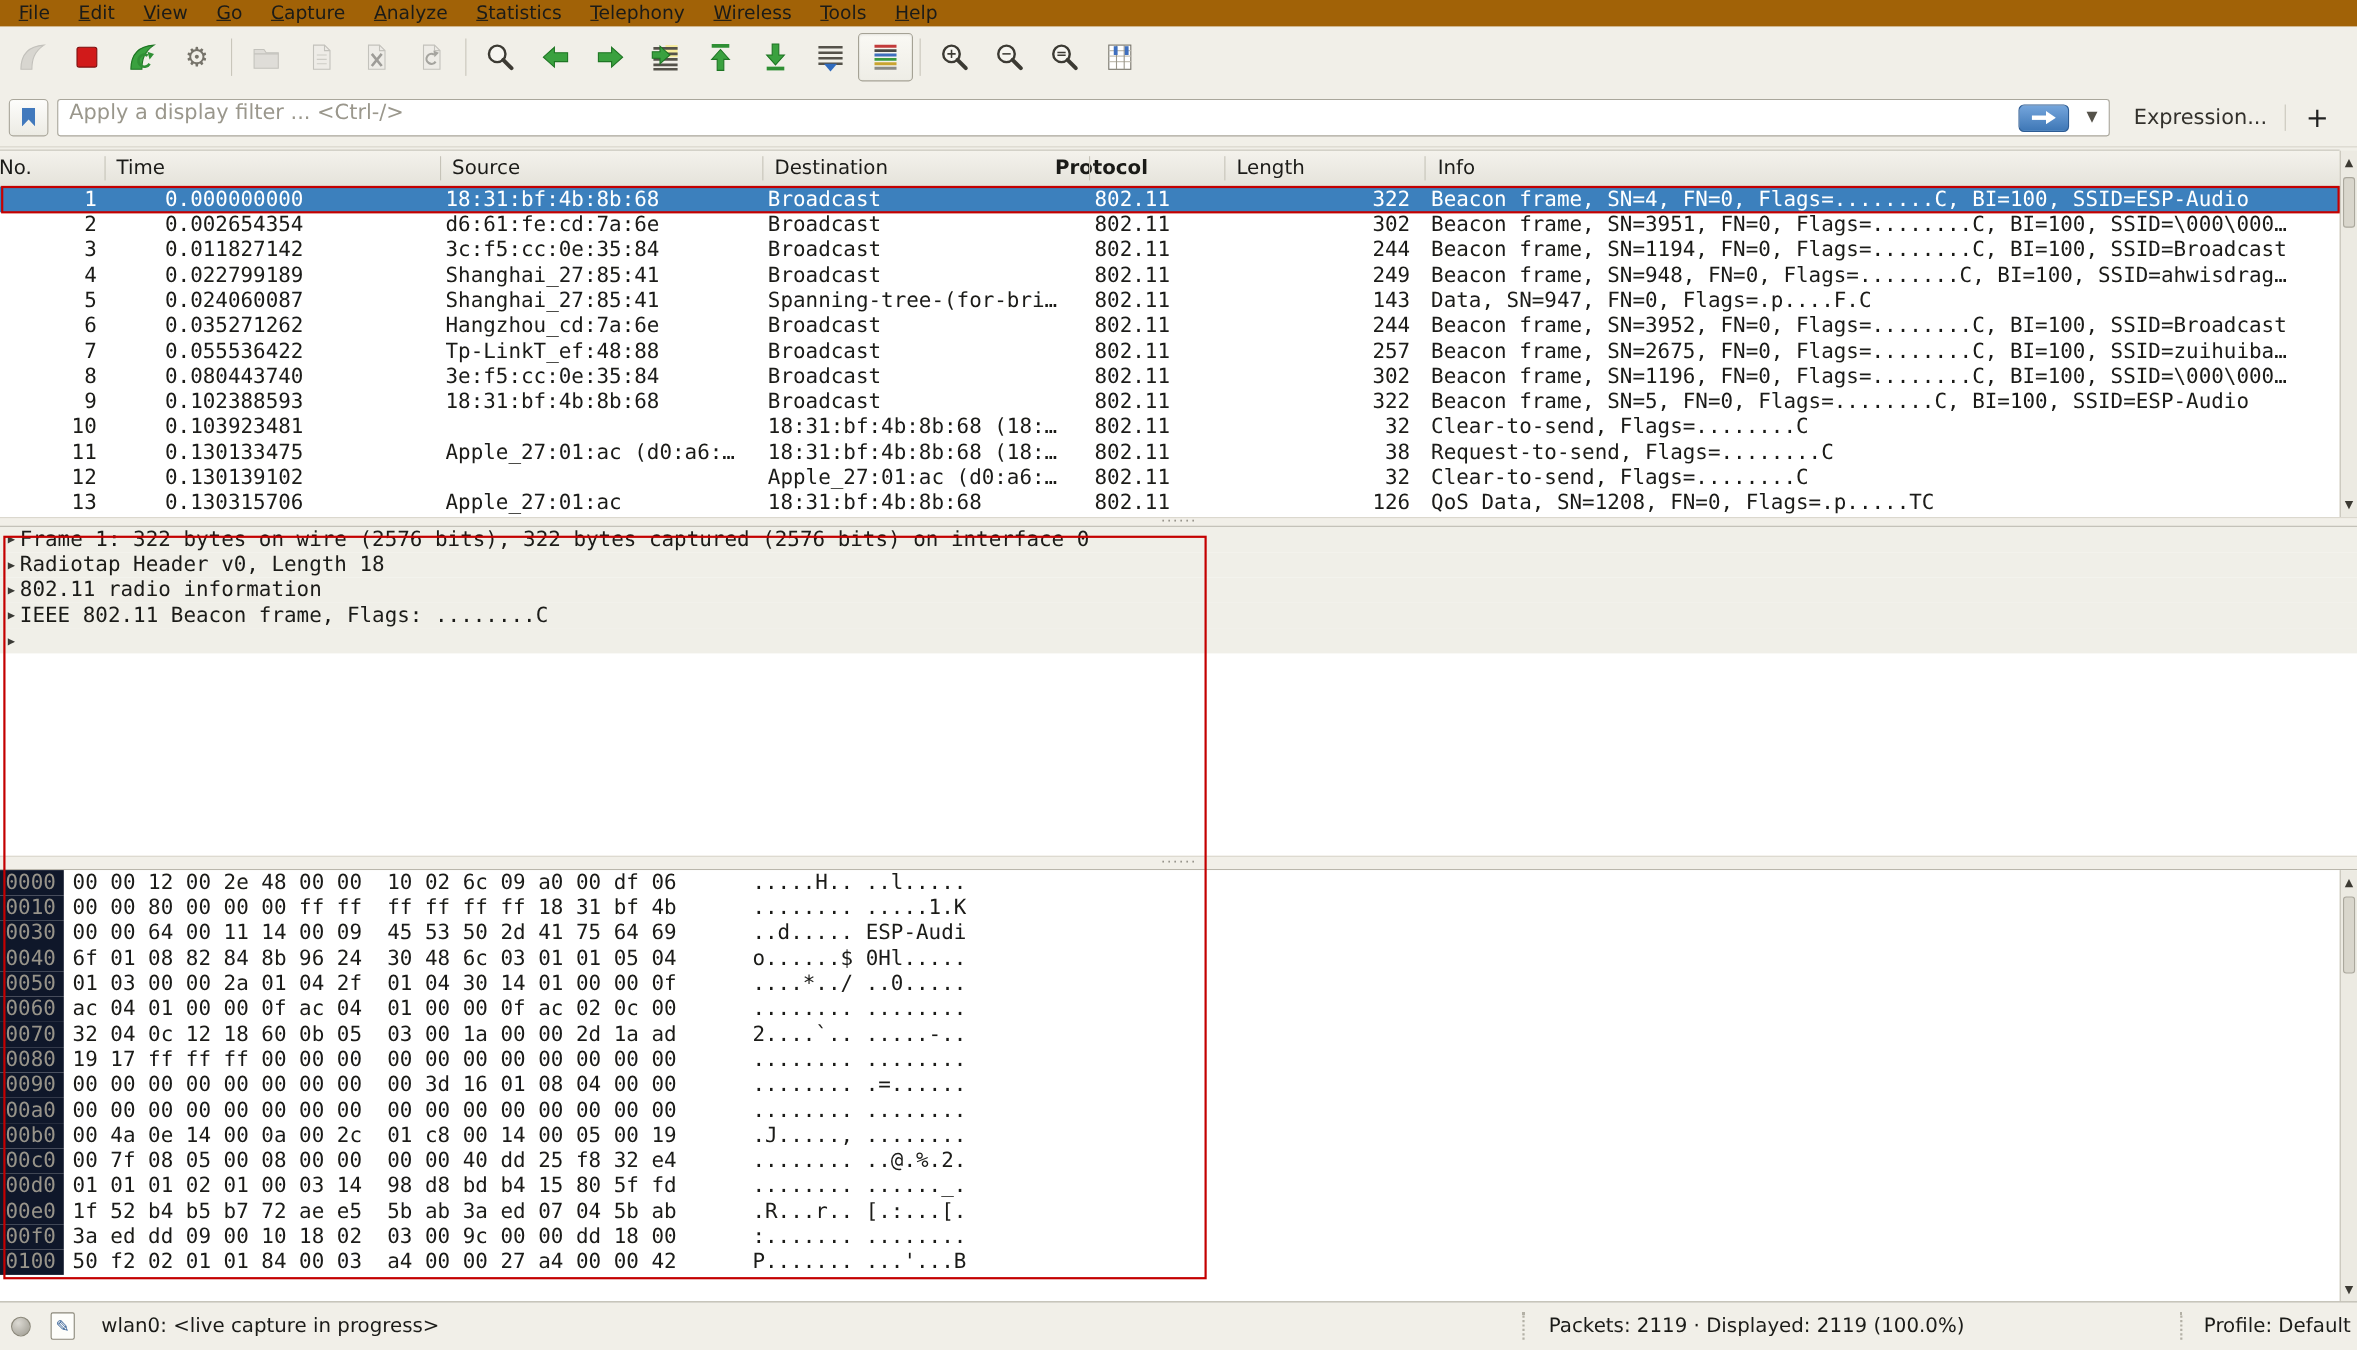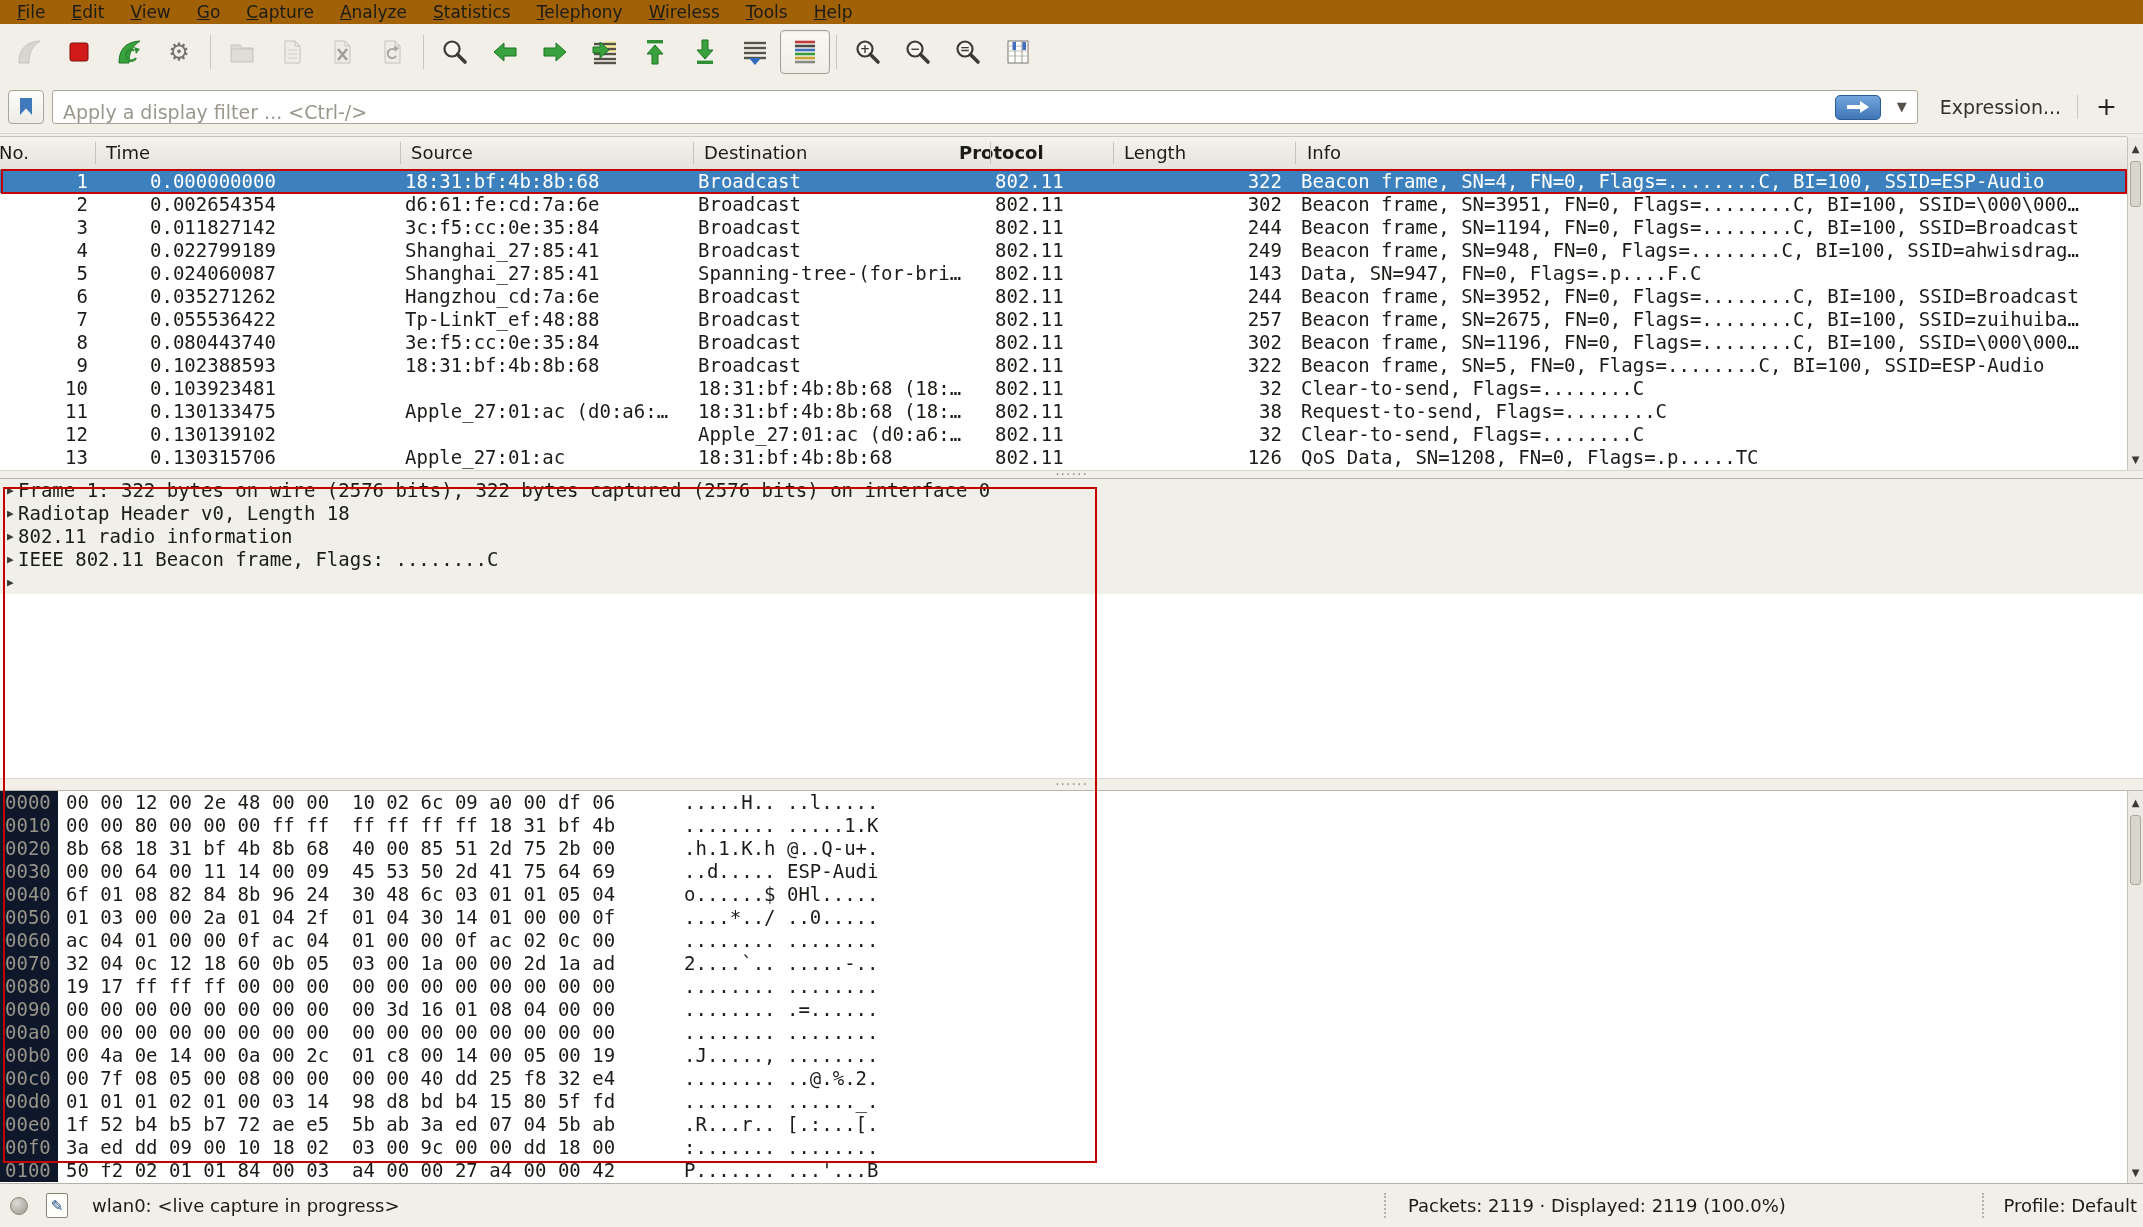--- a/index.html
+++ b/index.html
@@ -24,21 +24,21 @@
   .tb-sep { width:1px; height:34px; background:#c9c6bb; margin:0 6px; }
 
   
   .filterbar { position:absolute; top:80px; left:0; right:0; height:54px; display:flex; align-items:center;
                padding:0 10px 0 8px; border-bottom:1px solid #d8d5cb; }
   .bookmark-btn { width:36px; height:34px; flex:0 0 auto; border:1px solid #a9a69b; border-radius:4px;
                   background:linear-gradient(#fdfdfb,#ecebe4); display:flex; align-items:center; justify-content:center; }
   .ribbon { width:12px; height:17px; background:#4179bd;
             clip-path:polygon(0 0,100% 0,100% 100%,50% 62%,0 100%); }
   .filter-input { flex:1 1 auto; height:34px; margin-left:8px; background:#fff; border:1px solid #a9a69b;
-                  border-radius:3px; position:relative; display:flex; align-items:flex-end; padding-left:10px; }
+                  border-radius:3px; position:relative; display:flex; align-items:flex-start; padding-left:10px; }
   .placeholder { color:#9a978c; font-size:19px; }
   .apply-btn { position:absolute; right:36px; top:4px; width:46px; height:25px; border-radius:5px;
                background:linear-gradient(#74a5dc,#3e77b6); border:1px solid #2d5c94;
                display:flex; align-items:center; justify-content:center; }
   .filter-caret { position:absolute; right:10px; top:8px; color:#55524a; font-size:13px; }
   .expr-btn { flex:0 0 auto; font-size:19px; color:#33312c; padding:0 16px 0 22px; white-space:nowrap; }
   .fb-vsep { flex:0 0 auto; width:1px; height:24px; background:#c9c6bb; }
   .plus-btn { flex:0 0 auto; font-size:25px; color:#222; padding:0 16px 0 18px; }
 
   
@@ -451,21 +451,20 @@
     <div class="det-row"><span class="det-tri">▶</span></div>
   </div>
 
 <div class="splitter" style="top:778px;height:13px">
   <span class="dots">······</span>
 </div>
 
 <div class="bytes" id="bytes">
     <div class="hx-row"><span class="hx-off">0000</span><span class="hx-bytes">00 00 12 00 2e 48 00 00  10 02 6c 09 a0 00 df 06</span><span class="hx-ascii">.....H.. ..l.....</span></div>
     <div class="hx-row"><span class="hx-off">0010</span><span class="hx-bytes">00 00 80 00 00 00 ff ff  ff ff ff ff 18 31 bf 4b</span><span class="hx-ascii">........ .....1.K</span></div>
-    <div class="hx-row"><span class="hx-off">0020</span><span class="hx-bytes">8b 68 18 31 bf 4b 8b 68  40 00 85 51 2d 75 2b 00</span><span class="hx-ascii">.h.1.K.h @..Q-u+.</span></div>
     <div class="hx-row"><span class="hx-off">0030</span><span class="hx-bytes">00 00 64 00 11 14 00 09  45 53 50 2d 41 75 64 69</span><span class="hx-ascii">..d..... ESP-Audi</span></div>
     <div class="hx-row"><span class="hx-off">0040</span><span class="hx-bytes">6f 01 08 82 84 8b 96 24  30 48 6c 03 01 01 05 04</span><span class="hx-ascii">o......$ 0Hl.....</span></div>
     <div class="hx-row"><span class="hx-off">0050</span><span class="hx-bytes">01 03 00 00 2a 01 04 2f  01 04 30 14 01 00 00 0f</span><span class="hx-ascii">....*../ ..0.....</span></div>
     <div class="hx-row"><span class="hx-off">0060</span><span class="hx-bytes">ac 04 01 00 00 0f ac 04  01 00 00 0f ac 02 0c 00</span><span class="hx-ascii">........ ........</span></div>
     <div class="hx-row"><span class="hx-off">0070</span><span class="hx-bytes">32 04 0c 12 18 60 0b 05  03 00 1a 00 00 2d 1a ad</span><span class="hx-ascii">2....`.. .....-..</span></div>
     <div class="hx-row"><span class="hx-off">0080</span><span class="hx-bytes">19 17 ff ff ff 00 00 00  00 00 00 00 00 00 00 00</span><span class="hx-ascii">........ ........</span></div>
     <div class="hx-row"><span class="hx-off">0090</span><span class="hx-bytes">00 00 00 00 00 00 00 00  00 3d 16 01 08 04 00 00</span><span class="hx-ascii">........ .=......</span></div>
     <div class="hx-row"><span class="hx-off">00a0</span><span class="hx-bytes">00 00 00 00 00 00 00 00  00 00 00 00 00 00 00 00</span><span class="hx-ascii">........ ........</span></div>
     <div class="hx-row"><span class="hx-off">00b0</span><span class="hx-bytes">00 4a 0e 14 00 0a 00 2c  01 c8 00 14 00 05 00 19</span><span class="hx-ascii">.J....., ........</span></div>
     <div class="hx-row"><span class="hx-off">00c0</span><span class="hx-bytes">00 7f 08 05 00 08 00 00  00 00 40 dd 25 f8 32 e4</span><span class="hx-ascii">........ ..@.%.2.</span></div>

